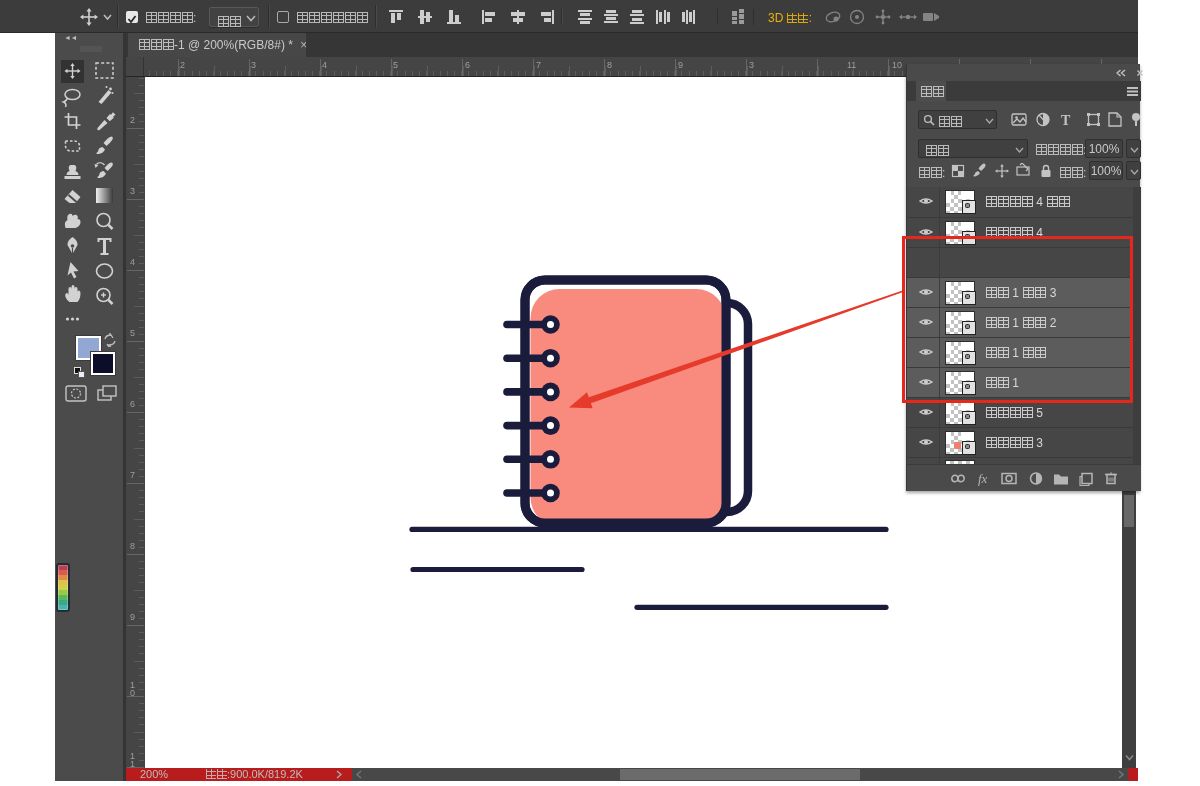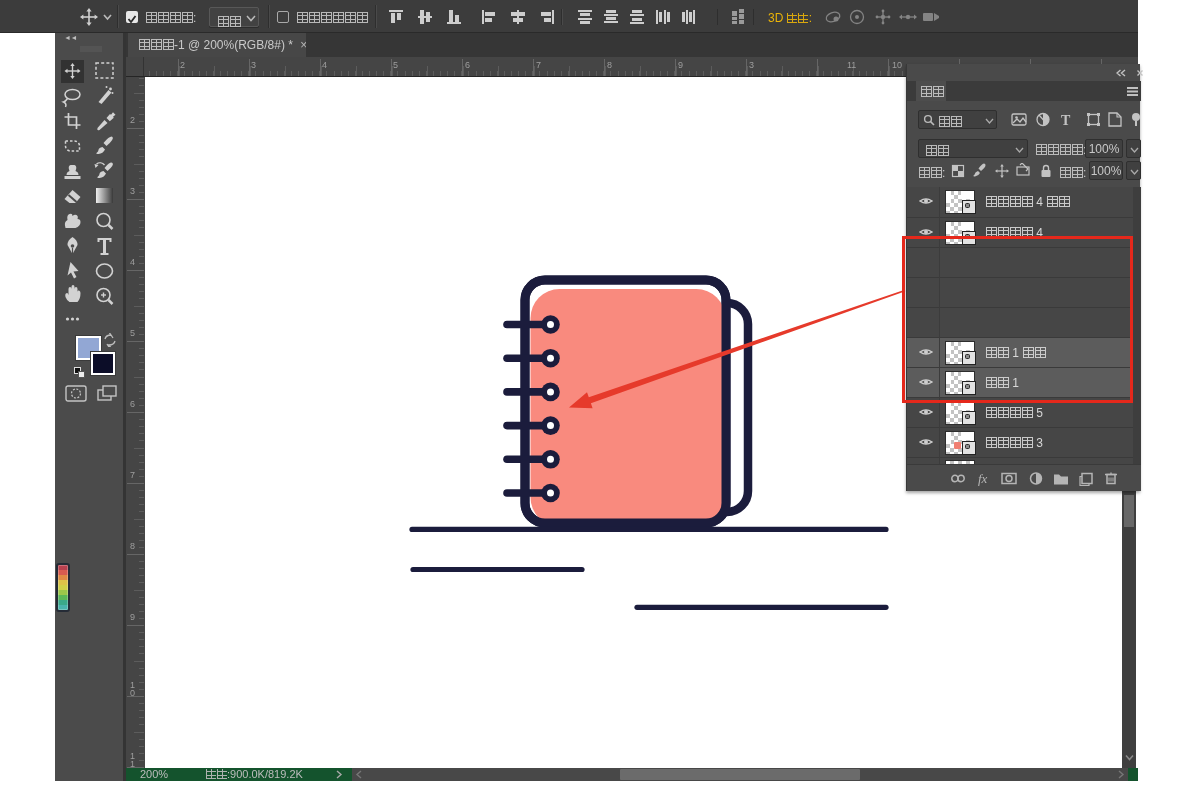--- a/index.html
+++ b/index.html
@@ -521,21 +521,49 @@
           <div class="wa"></div>
           <div class="wb"></div>
         </div>
       <div class="badge">
           <div></div>
         </div>
       <div class="name"><span class="z"></span><span class="z"></span><span class="z"></span><span class="z"></span> 4</div>
     </div>
       <div class="rsep" style="top:60px"></div>
       <div class="rsep" style="top:90px"></div>
+    <div class="row rsel" style="top:91px">
+      <svg class="ebox" width="14" height="10" viewBox="0 0 14 10">
+          <path d="M1 5 Q7 .8 13 5 Q7 9.2 1 5Z" fill="none" stroke="#cfcfcf" stroke-width="1.4"></path>
+          <circle cx="7" cy="5" r="2" fill="#cfcfcf"></circle>
+        </svg>
+      <div class="thumb">
+          <div class="wa"></div>
+          <div class="wb"></div>
+        </div>
+      <div class="badge">
+          <div></div>
+        </div>
+      <div class="name"><span class="z"></span><span class="z"></span> 1 <span class="z"></span><span class="z"></span> 3</div>
+    </div>
       <div class="rsep" style="top:120px"></div>
+    <div class="row rsel" style="top:121px">
+      <svg class="ebox" width="14" height="10" viewBox="0 0 14 10">
+          <path d="M1 5 Q7 .8 13 5 Q7 9.2 1 5Z" fill="none" stroke="#cfcfcf" stroke-width="1.4"></path>
+          <circle cx="7" cy="5" r="2" fill="#cfcfcf"></circle>
+        </svg>
+      <div class="thumb">
+          <div class="wa"></div>
+          <div class="wb"></div>
+        </div>
+      <div class="badge">
+          <div></div>
+        </div>
+      <div class="name"><span class="z"></span><span class="z"></span> 1 <span class="z"></span><span class="z"></span> 2</div>
+    </div>
       <div class="rsep" style="top:150px"></div>
     <div class="row rsel" style="top:151px">
       <svg class="ebox" width="14" height="10" viewBox="0 0 14 10">
           <path d="M1 5 Q7 .8 13 5 Q7 9.2 1 5Z" fill="none" stroke="#cfcfcf" stroke-width="1.4"></path>
           <circle cx="7" cy="5" r="2" fill="#cfcfcf"></circle>
         </svg>
       <div class="thumb">
           <div class="wa"></div>
           <div class="wb"></div>
         </div>
@@ -633,21 +661,21 @@
 
 <div class="abs" style="left:902px;top:236px;width:231px;height:167px;border:3px solid #e5281b;z-index:9"></div>
 
 <div class="abs" style="left:1122px;top:491px;width:14px;height:277px;background:#3f3f3f;z-index:5">
   <div class="abs" style="left:2px;top:4px;width:10px;height:32px;background:#686868"></div>
   <svg class="abs" style="left:3px;top:263px" width="9" height="7" viewBox="0 0 9 7">
       <path d="M1 1.5l3.5 4L8 1.5" stroke="#8a8a8a" stroke-width="1.5" fill="none"></path>
     </svg>
 </div>
 
-<div class="abs" id="statusbar" style="left:123px;top:768px;width:1015px;height:13px;background:#14532d;color:#bdbdbd;font-size:11px;z-index:6">
+<div class="abs" id="statusbar" style="left:123px;top:768px;width:1015px;height:13px;background:#b91c1c;color:#bdbdbd;font-size:11px;z-index:6">
   <span class="abs" style="left:17px;top:0">200%</span>
   <span class="abs" style="left:82px;top:0;font-size:11px"><span class="z s"></span><span class="z s"></span>:900.0K/819.2K</span>
   <svg class="abs" style="left:212px;top:2px" width="8" height="9" viewBox="0 0 8 9">
       <path d="M2 1l4 3.5L2 8" stroke="#a8a8a8" stroke-width="1.4" fill="none"></path>
     </svg>
   <div class="abs" style="left:229px;top:0;width:776px;height:13px;background:#484848">
     <svg class="abs" style="left:3px;top:2px" width="8" height="9" viewBox="0 0 8 9">
         <path d="M6 1L2 4.5 6 8" stroke="#777" stroke-width="1.4" fill="none"></path>
       </svg>
     <div class="abs" style="left:268px;top:1px;width:240px;height:11px;background:#6b6b6b;border-radius:1px"></div>

